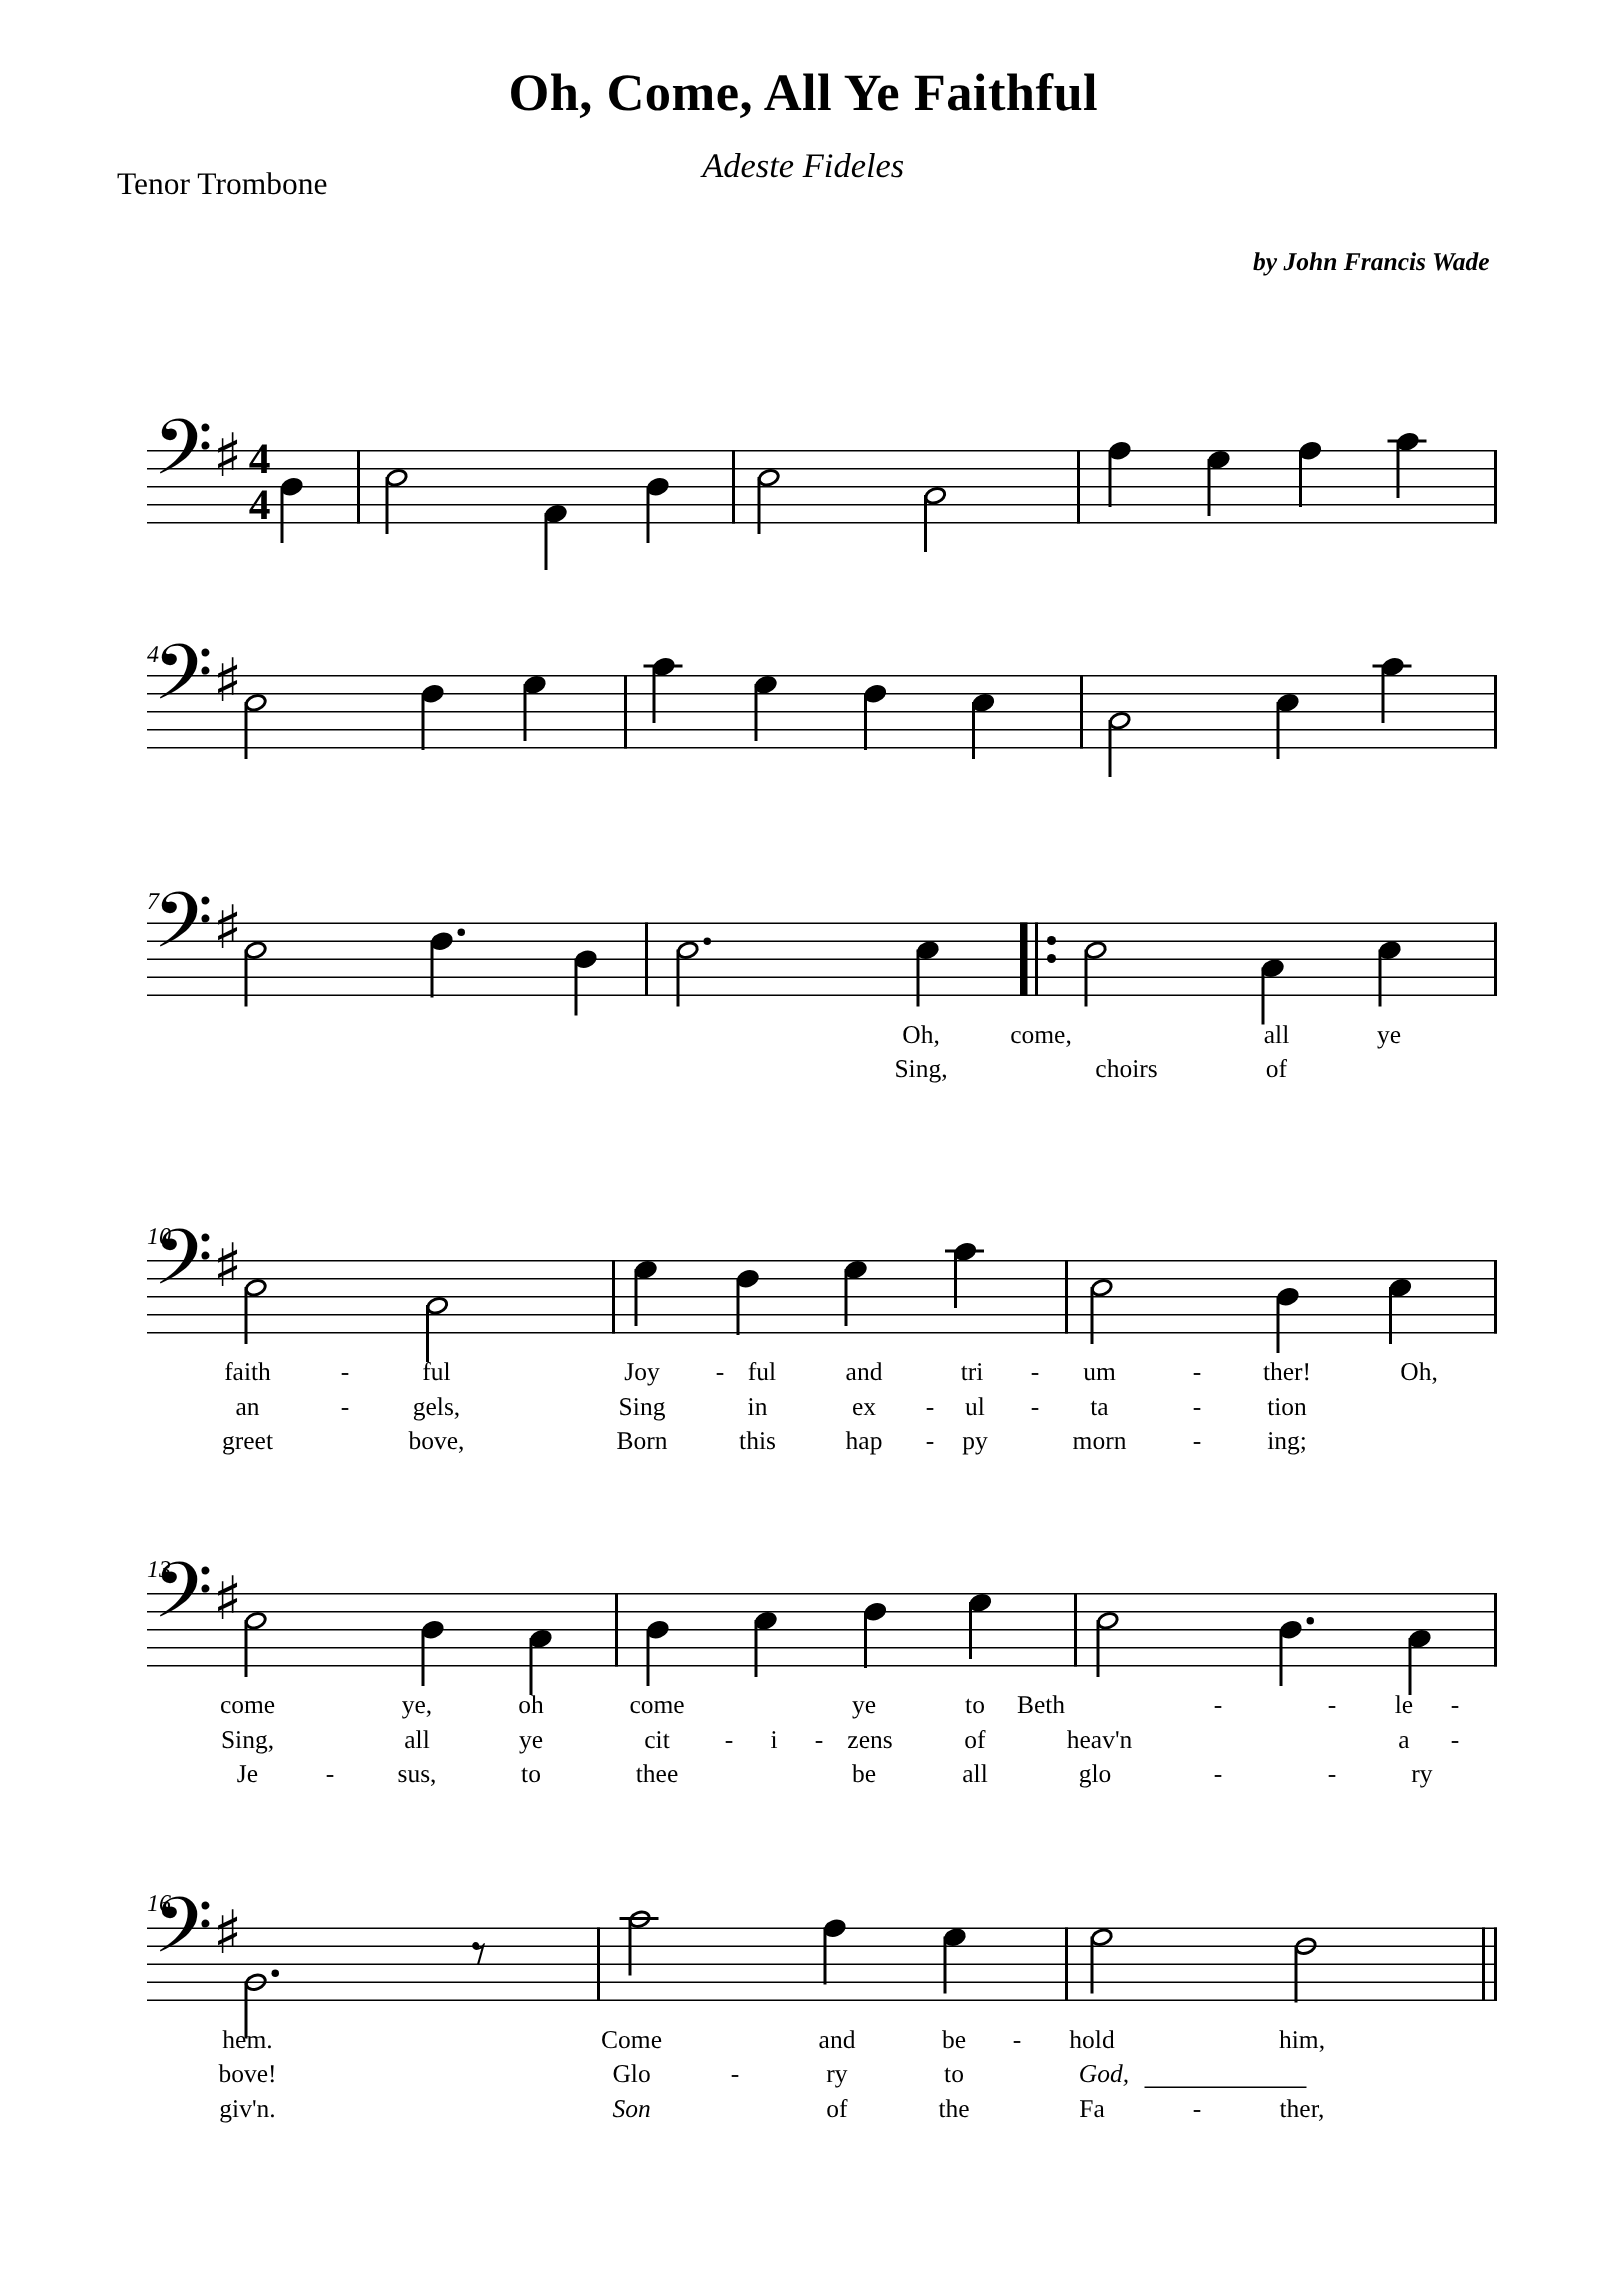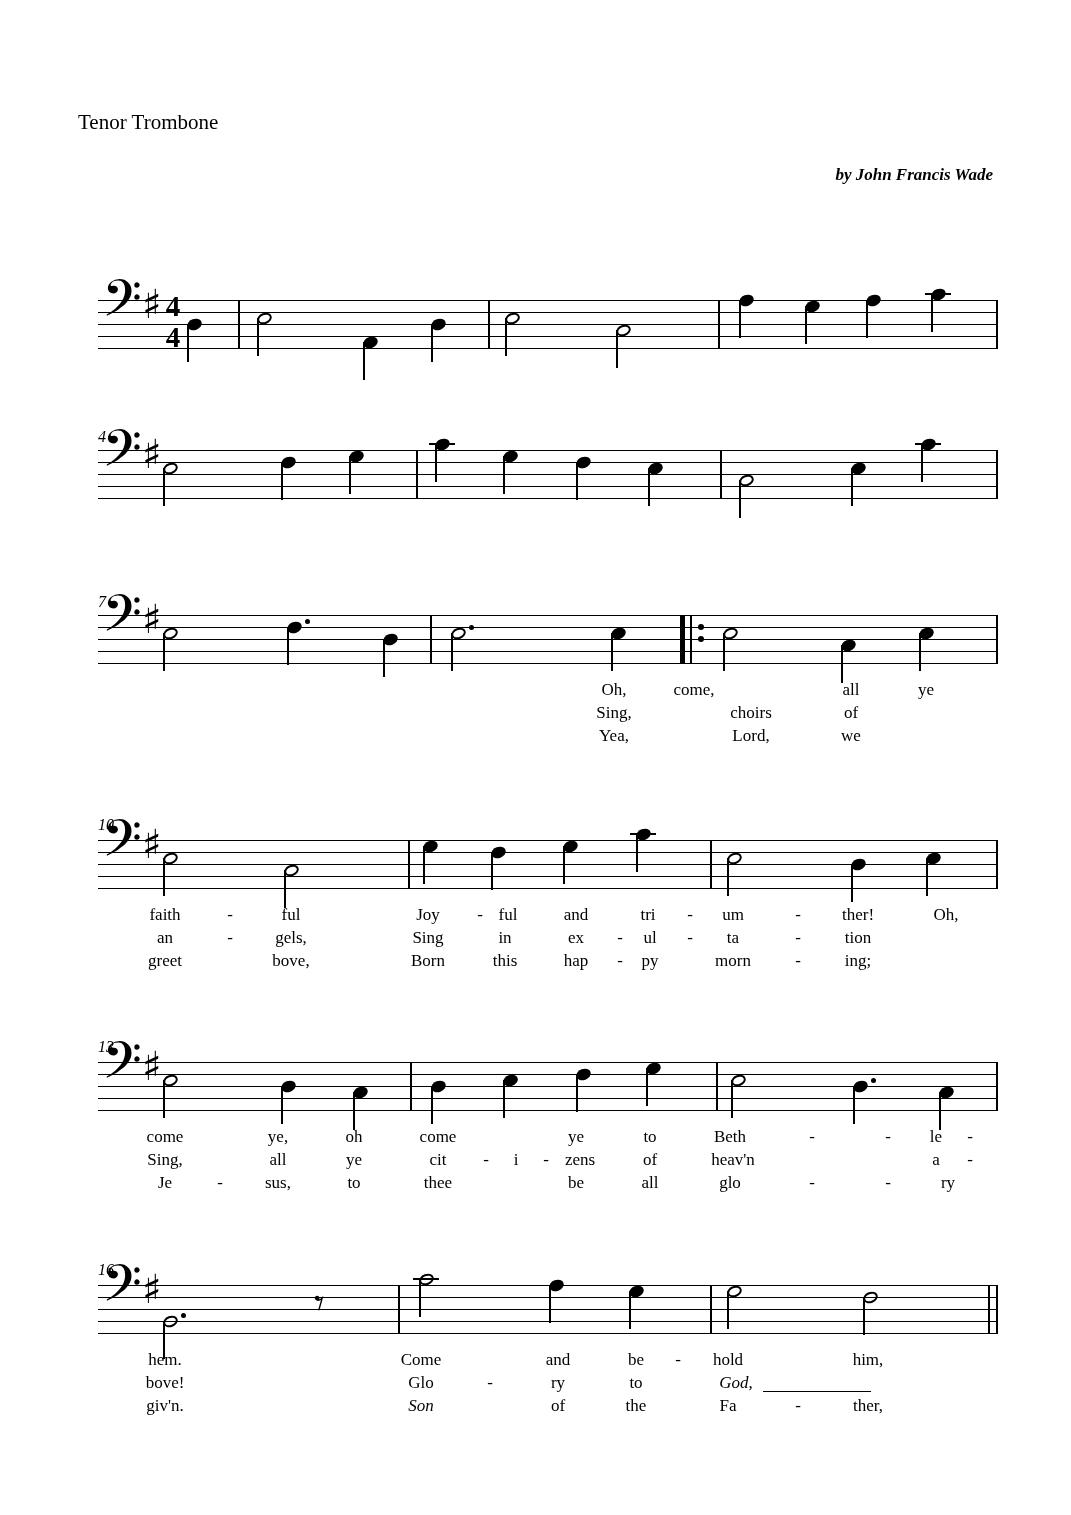--- a/index.html
+++ b/index.html
@@ -233,20 +233,22 @@
     height: 1.5px;
     background: #000;
     bottom: 4px;
   }
 </style>
 </head>
 <body>
 
 <div class="page">
 
+  <div class="title">Oh, Come, All Ye Faithful</div>
+  <div class="subtitle">Adeste Fideles</div>
   <div class="instrument">Tenor Trombone</div>
   <div class="composer">by John Francis Wade</div>
 
   <div class="system" style="top:300px;">
     <div class="staff">
       <div class="line l0"></div>
       <div class="line l1"></div>
       <div class="line l2"></div>
       <div class="line l3"></div>
       <div class="line l4"></div>
@@ -431,25 +433,20 @@
       <div class="lyric-line">
         <span class="lyric" style="left:516px;">Oh,</span>
         <span class="lyric" style="left:596px;">come,</span>
         <span class="lyric" style="left:753px;">all</span>
         <span class="lyric" style="left:828px;">ye</span>
       </div>
       <div class="lyric-line">
         <span class="lyric" style="left:516px;">Sing,</span>
         <span class="lyric" style="left:653px;">choirs</span>
         <span class="lyric" style="left:753px;">of</span>
-      </div>
-      <div class="lyric-line">
-        <span class="lyric" style="left:516px;">Yea,</span>
-        <span class="lyric" style="left:653px;">Lord,</span>
-        <span class="lyric" style="left:753px;">we</span>
       </div>
     </div>
   </div>
 
   <div class="system" style="top:840px;">
     <div class="measure-number" style="left:98px; top:-24px;">10</div>
     <div class="staff">
       <div class="line l0"></div>
       <div class="line l1"></div>
       <div class="line l2"></div>
@@ -608,21 +605,21 @@
     </div>
 
     <div class="lyrics" style="top:65px;">
       <div class="lyric-line">
         <span class="lyric" style="left:67px;">come</span>
         <span class="lyric" style="left:180px;">ye,</span>
         <span class="lyric" style="left:256px;">oh</span>
         <span class="lyric" style="left:340px;">come</span>
         <span class="lyric" style="left:478px;">ye</span>
         <span class="lyric" style="left:552px;">to</span>
-        <span class="lyric" style="left:632px;">Beth</span>
+        <span class="lyric" style="left:596px;">Beth</span>
         <span class="lyric" style="left:714px;">-</span>
         <span class="lyric" style="left:790px;">-</span>
         <span class="lyric" style="left:838px;">le</span>
         <span class="lyric" style="left:872px;">-</span>
       </div>
       <div class="lyric-line">
         <span class="lyric" style="left:67px;">Sing,</span>
         <span class="lyric" style="left:180px;">all</span>
         <span class="lyric" style="left:256px;">ye</span>
         <span class="lyric" style="left:340px;">cit</span>

